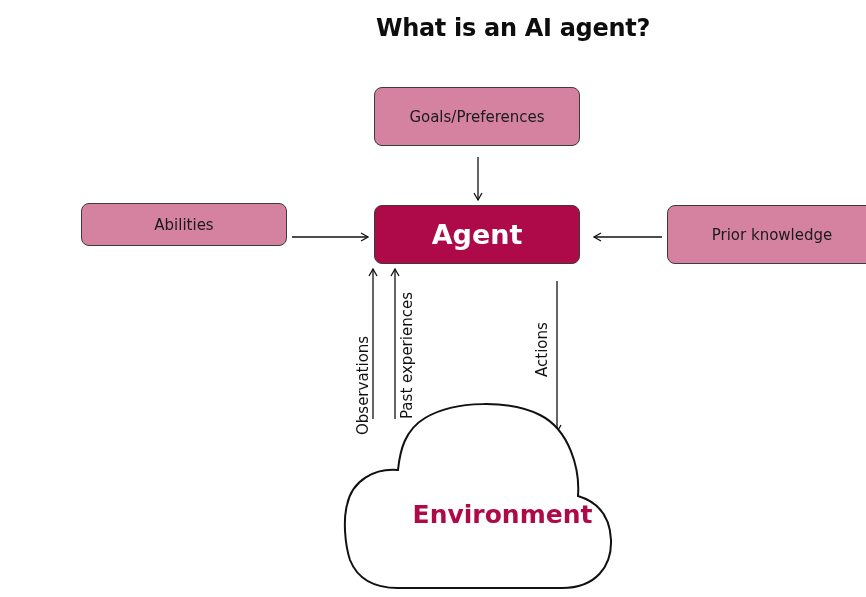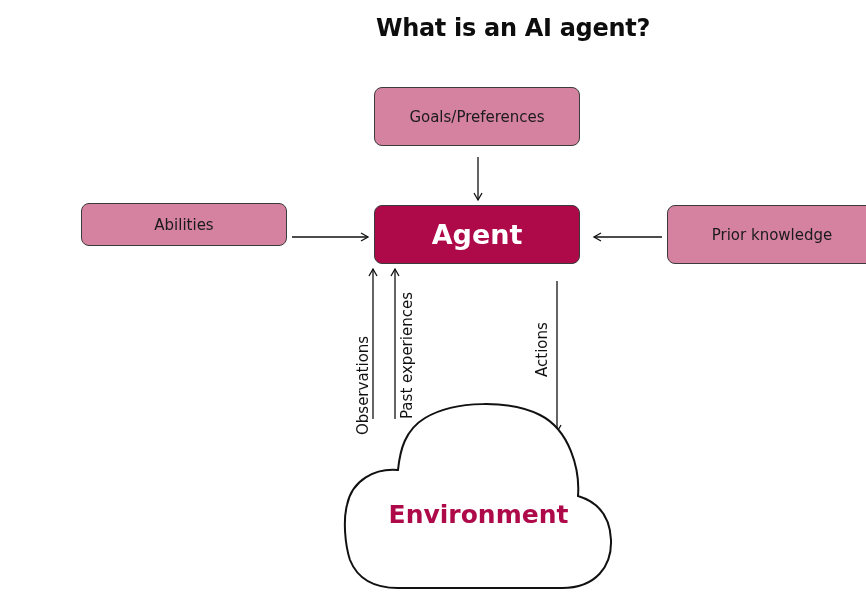--- a/index.html
+++ b/index.html
@@ -7,21 +7,21 @@
          font-family:"DejaVu Sans", sans-serif; color:#111; }
   .title { position:absolute; left:0; width:866px; top:14px; text-align:center;
            font-weight:bold; font-size:24px; letter-spacing:-0.3px; color:#0d0d0d; margin-left:80px; }
   .box { position:absolute; box-sizing:border-box; border:1.5px solid #3b3b3b; border-radius:8px;
          display:flex; align-items:center; justify-content:center; font-size:15px; color:#1a1a1a; }
   .pink { background:#d4829f; }
   .agent { background:#ae0a4a; color:#ffffff; font-weight:bold; font-size:27px; }
   svg.lines { position:absolute; left:0; top:0; }
   .vlabel { position:absolute; font-size:15px; color:#111; transform-origin:left top; white-space:nowrap; }
   .env { position:absolute; left:345px; top:500px; width:267px; text-align:center;
-         font-weight:bold; font-size:25px; color:#ae0a4a; }
+         font-weight:bold; font-size:25px; color:#ae0a4a;padding-left:24px; }
 </style>
 </head>
 <body>
 
 <div class="title">What is an AI agent?</div>
 
 <svg class="lines" width="866" height="597">
   <defs>
     <marker id="arr" markerWidth="10" markerHeight="10" refX="8" refY="5" orient="auto" markerUnits="userSpaceOnUse">
       <path d="M1,1 L8,5 L1,9" fill="none" stroke="#111" stroke-width="1.3"></path>

